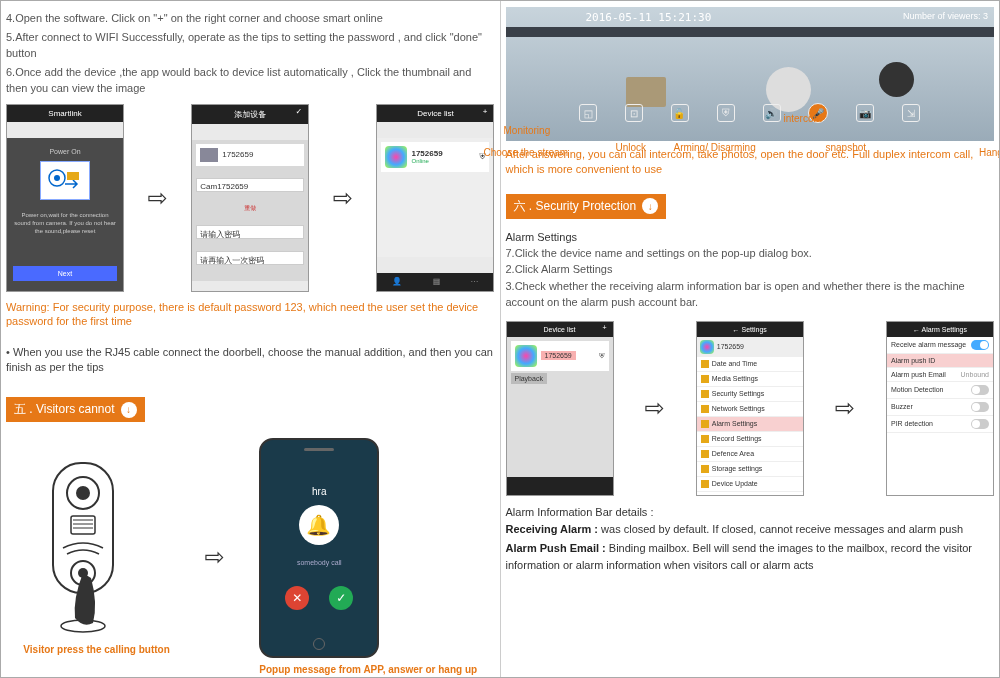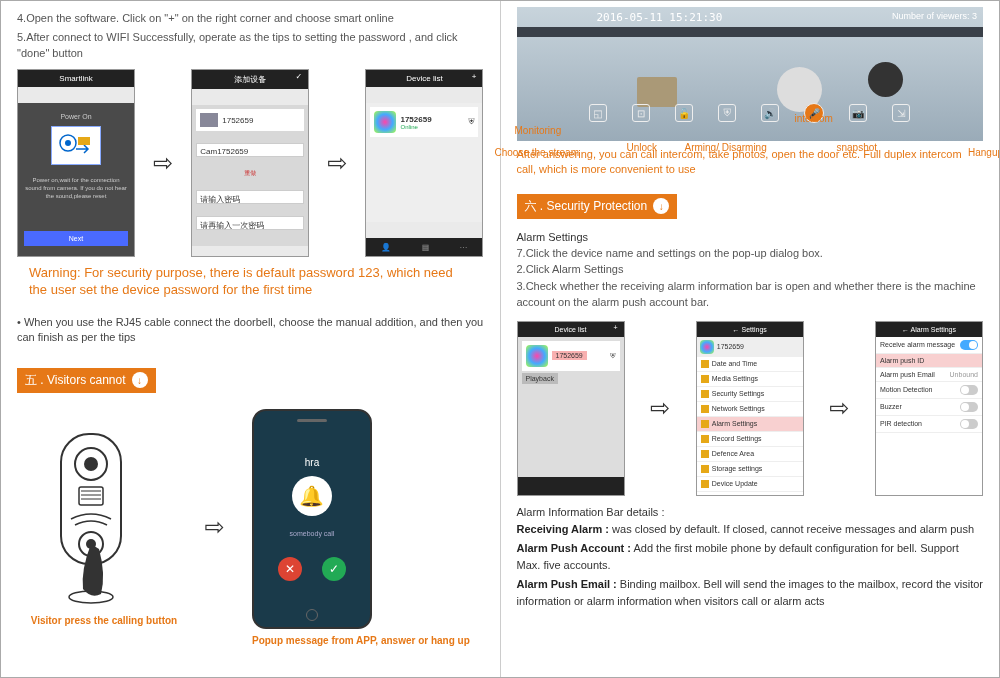--- a/index.html
+++ b/index.html
@@ -1,27 +1,27 @@
 <!DOCTYPE html>
 <html><head>
 <meta charset="utf-8">
 <style>
 * { box-sizing: border-box; margin: 0; padding: 0; }
 body { font-family: Arial, sans-serif; font-size: 11px; color: #333; width: 1000px; height: 678px; display: flex; background: #fff; border: 1px solid #aaa; }
-.col { flex: 1; padding: 6px 16px; position: relative; }
+.col { flex: 1; padding: 6px 5px; position: relative; }
 .col-left { border-right: 1px solid #ccc; }
 .step { color: #555; margin: 4px 0; line-height: 1.4; }
 .screenshots { display: flex; align-items: center; justify-content: space-between; margin: 8px 0; gap: 4px; }
 .phone { background: #eaeaea; border: 1px solid #999; width: 118px; height: 188px; display: flex; flex-direction: column; font-size: 8px; gap: 16px; }
 .phone-hdr { background: #222; color: #fff; text-align: center; padding: 4px; position: relative; }
 .phone-hdr .plus { position: absolute; right: 6px; top: 2px; }
 .phone-body { flex: 1; background: #d8d8d8; padding: 4px; }
 .phone-foot { background: #222; height: 18px; }
 .arrow { font-size: 24px; color: #333; }
-.warning { color: #e67817; font-size: 13px; margin: 8px 12px; line-height: 1.3; }
+.warning { color: #e67817; font-size: 11px; margin: 8px 0; line-height: 1.3; }
 .bullet { color: #444; margin: 16px 0; line-height: 1.4; }
 .section-hdr { background: #e67817; color: #fff; padding: 4px 8px; display: inline-flex; align-items: center; gap: 6px; font-size: 12px; margin: 6px 0; }
 .dn-icon { width: 16px; height: 16px; border-radius: 50%; background: #fff; display: inline-flex; align-items: center; justify-content: center; color: #e67817; font-size: 10px; }
 .visitor-row { display: flex; align-items: center; justify-content: space-around; margin-top: 10px; }
 .doorbell { width: 120px; height: 180px; position: relative; }
 .doorbell-svg { width: 100%; height: 100%; }
 .phone-mock { width: 120px; height: 220px; border: 2px solid #333; border-radius: 14px; background: #1a3a4a; position: relative; display: flex; flex-direction: column; align-items: center; justify-content: center; }
 .phone-mock .speaker { position: absolute; top: 8px; width: 30px; height: 3px; background: #666; border-radius: 2px; }
 .phone-mock .home { position: absolute; bottom: 6px; width: 12px; height: 12px; border: 1px solid #666; border-radius: 50%; }
 .bell-icon { width: 40px; height: 40px; background: #fff; border-radius: 50%; display: flex; align-items: center; justify-content: center; color: #1a3a4a; font-size: 20px; }
@@ -60,20 +60,21 @@
 .toggle.off::after { left: 1px; right: auto; }
 .ceiling { position: absolute; top: 20px; left: 0; right: 0; height: 10px; background: #3a4048; }
 .office-item { position: absolute; background: #556; border-radius: 2px; }
 </style>
 </head>
 <body>
 
 <div class="col col-left">
   <div class="step">4.Open the software. Click on "+" on the right corner and choose smart online</div>
   <div class="step">5.After connect to WIFI Successfully, operate as the tips to setting the password , and click "done" button</div>
+  <div class="step">6.Once add the device ,the app would back to device list automatically , Click the thumbnail and then you can view the image</div>
 
   <div class="screenshots">
 
     <div class="phone">
       <div class="phone-hdr">Smartlink</div>
       <div class="smartlink-body">
         <div>Power On</div>
         <div class="cam-icon-box">
           <svg width="36" height="24" viewBox="0 0 36 24">
               <circle cx="10" cy="10" r="8" fill="none" stroke="#06c" stroke-width="1.5"></circle>
@@ -299,15 +300,14 @@
         <div class="setting-row">
             <span>PIR detection</span>
             <span class="toggle off" style="margin-left:auto"></span>
           </div>
       </div>
     </div>
   </div>
 
   <div class="sec-h">Alarm Information Bar details :</div>
   <div class="detail"><b>Receiving Alarm :</b><span> was closed by default. If closed, cannot receive messages and alarm push</span></div>
-  <div class="detail"><b>Alarm Push Account :</b><span> Add the first mobile phone by default configuration for bell. Support Max. five accounts.</span></div>
   <div class="detail"><b>Alarm Push Email :</b><span> Binding mailbox. Bell will send the images to the mailbox, record the visitor information or alarm information when visitors call or alarm acts</span></div>
 </div>
 
 </body></html>

